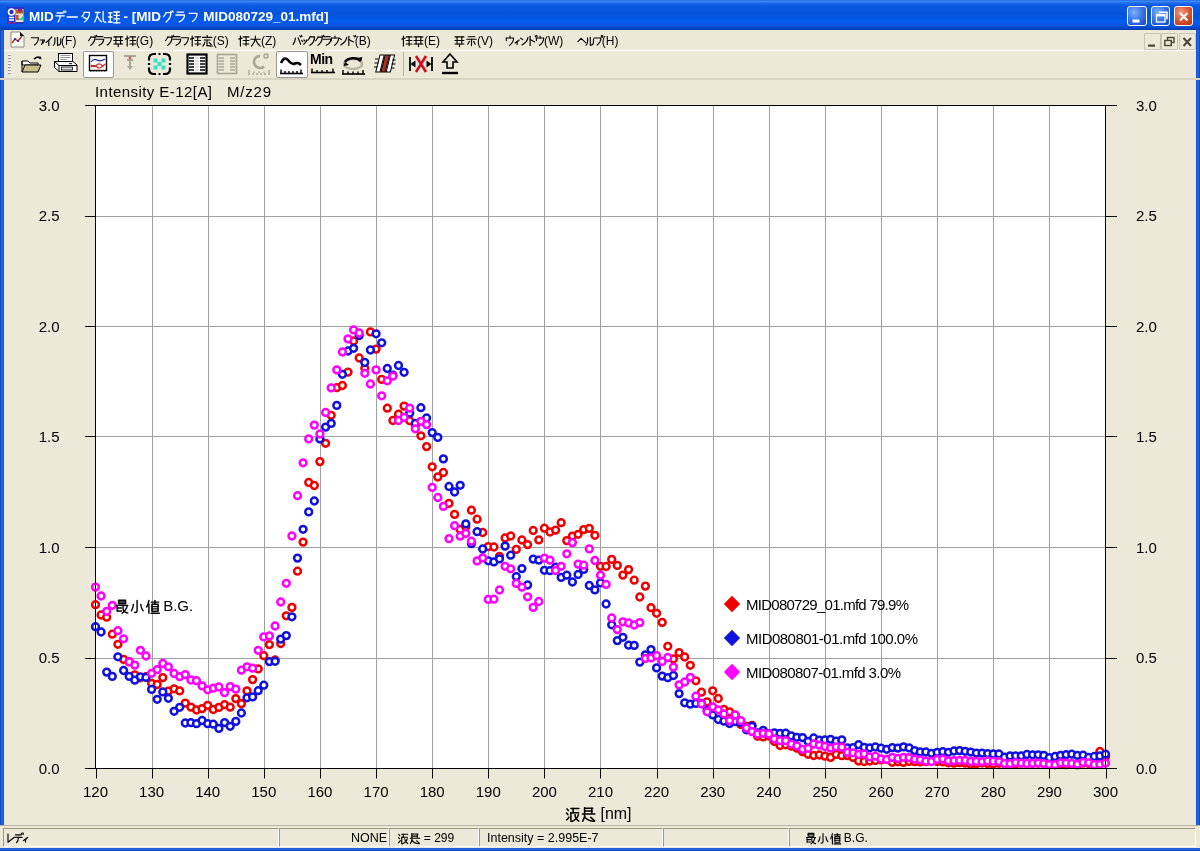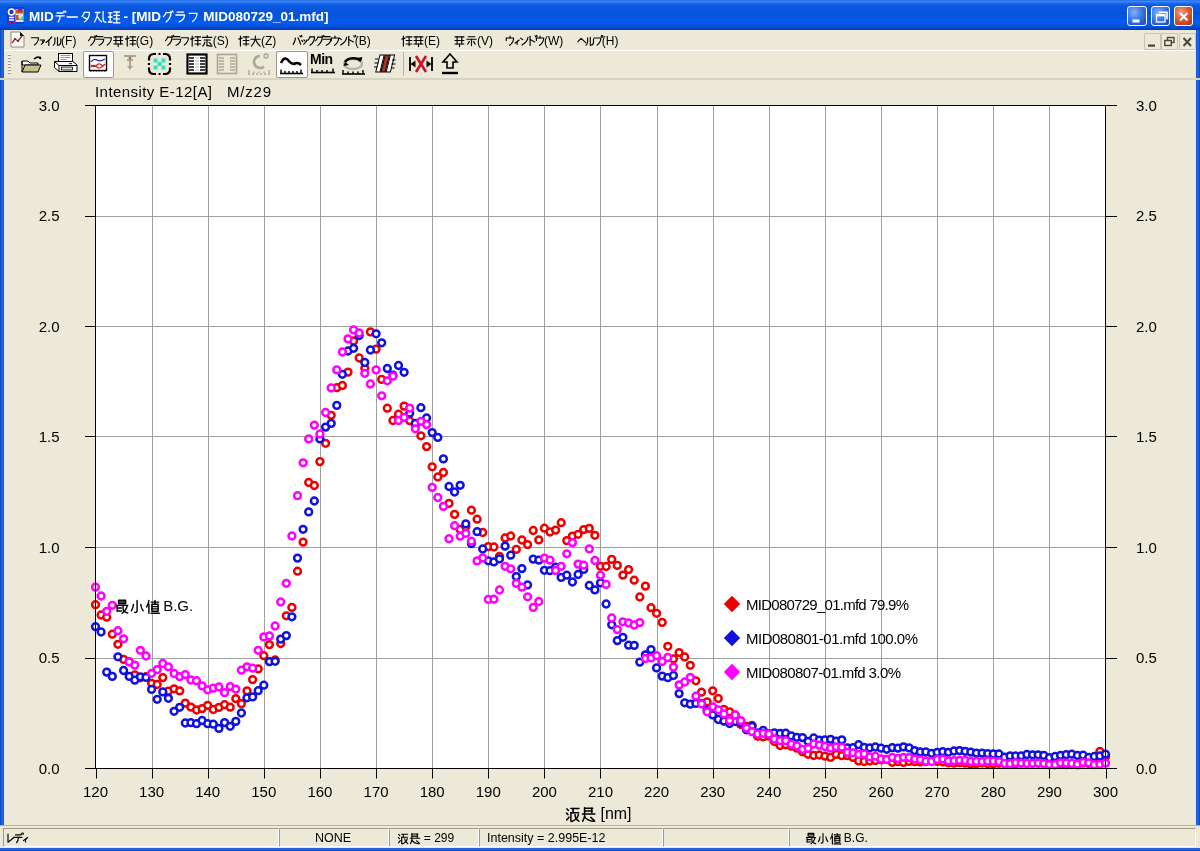--- a/index.html
+++ b/index.html
@@ -1059,21 +1059,21 @@
         <path d="M 2.0,5.1 V 13.2 L 8.3,8.3"></path>
         <path d="M 9.5,5.9 H 15.0"></path>
         <path d="M 8.5,8.4 H 16.0"></path>
         <path d="M 12.4,8.4 Q 12.4,11.6 10.6,13.7"></path>
         <path d="M 15.3,4.3 L 16.0,5.5"></path>
         <path d="M 16.7,3.9 L 17.5,5.1"></path>
         <path d="M 21.5,8.5 Q 19.9,10.3 17.5,11.6"></path>
         <path d="M 19.5,10.2 V 13.0"></path>
       </g>
     </svg>
-    <div class="abs" style="left:279px;top:831px;width:108px;height:14px;text-align:center;font-size:12.5px">NONE</div>
+    <div class="abs" style="left:279px;top:831px;width:108px;height:14px;text-align:right;font-size:12.5px">NONE</div>
     <svg style="position:absolute;left:396px;top:829px" width="85" height="16" viewBox="0 0 85 16">
       <g fill="none" stroke="#000" stroke-width="1.14" stroke-linecap="round" stroke-linejoin="round">
         <path d="M 2.7,5.4 L 3.8,6.6"></path>
         <path d="M 2.4,8.5 L 3.4,9.7"></path>
         <path d="M 2.5,13.7 Q 3.4,13.0 4.3,11.6"></path>
         <path d="M 5.7,5.2 H 11.7"></path>
         <path d="M 7.3,5.2 V 8.3"></path>
         <path d="M 5.7,8.3 V 14.6"></path>
         <path d="M 5.7,8.3 H 11.4"></path>
         <path d="M 8.7,9.7 Q 9.0,13.0 11.7,14.6"></path>
@@ -1082,21 +1082,21 @@
         <path d="M 15.9,5.0 H 22.0"></path>
         <path d="M 15.9,7.1 H 21.6"></path>
         <path d="M 14.3,9.2 H 23.7"></path>
         <path d="M 21.3,5.0 V 8.5"></path>
         <path d="M 15.9,11.4 L 14.5,14.6"></path>
         <path d="M 15.9,11.4 Q 18.4,14.7 23.4,14.7"></path>
         <path d="M 20.6,11.8 L 23.2,14.1"></path>
       </g>
       <text x="24.5" y="13.0" font-size="12px" fill="#000" stroke="none">&nbsp;=&nbsp;299</text>
     </svg>
-    <div class="abs" style="left:487px;top:831px;font-size:12.5px">Intensity = 2.995E-12</div>
+    <div class="abs" style="left:487px;top:831px;font-size:12.5px">Intensity = 2.995E-7</div>
     <svg style="position:absolute;left:804px;top:829px" width="90" height="16" viewBox="0 0 90 16">
       <g fill="none" stroke="#000" stroke-width="1.14" stroke-linecap="round" stroke-linejoin="round">
         <path d="M 4.1,4.4 H 9.8 V 7.2 H 4.1 Z"></path>
         <path d="M 4.4,5.8 H 9.6"></path>
         <path d="M 2.5,8.5 H 11.4"></path>
         <path d="M 3.1,8.5 V 13.0"></path>
         <path d="M 3.1,10.6 H 6.5"></path>
         <path d="M 3.1,13.0 H 6.5"></path>
         <path d="M 7.8,8.5 V 11.1 Q 7.8,14.1 11.6,14.6"></path>
         <path d="M 11.1,8.7 Q 10.5,12.1 7.0,14.9"></path>

